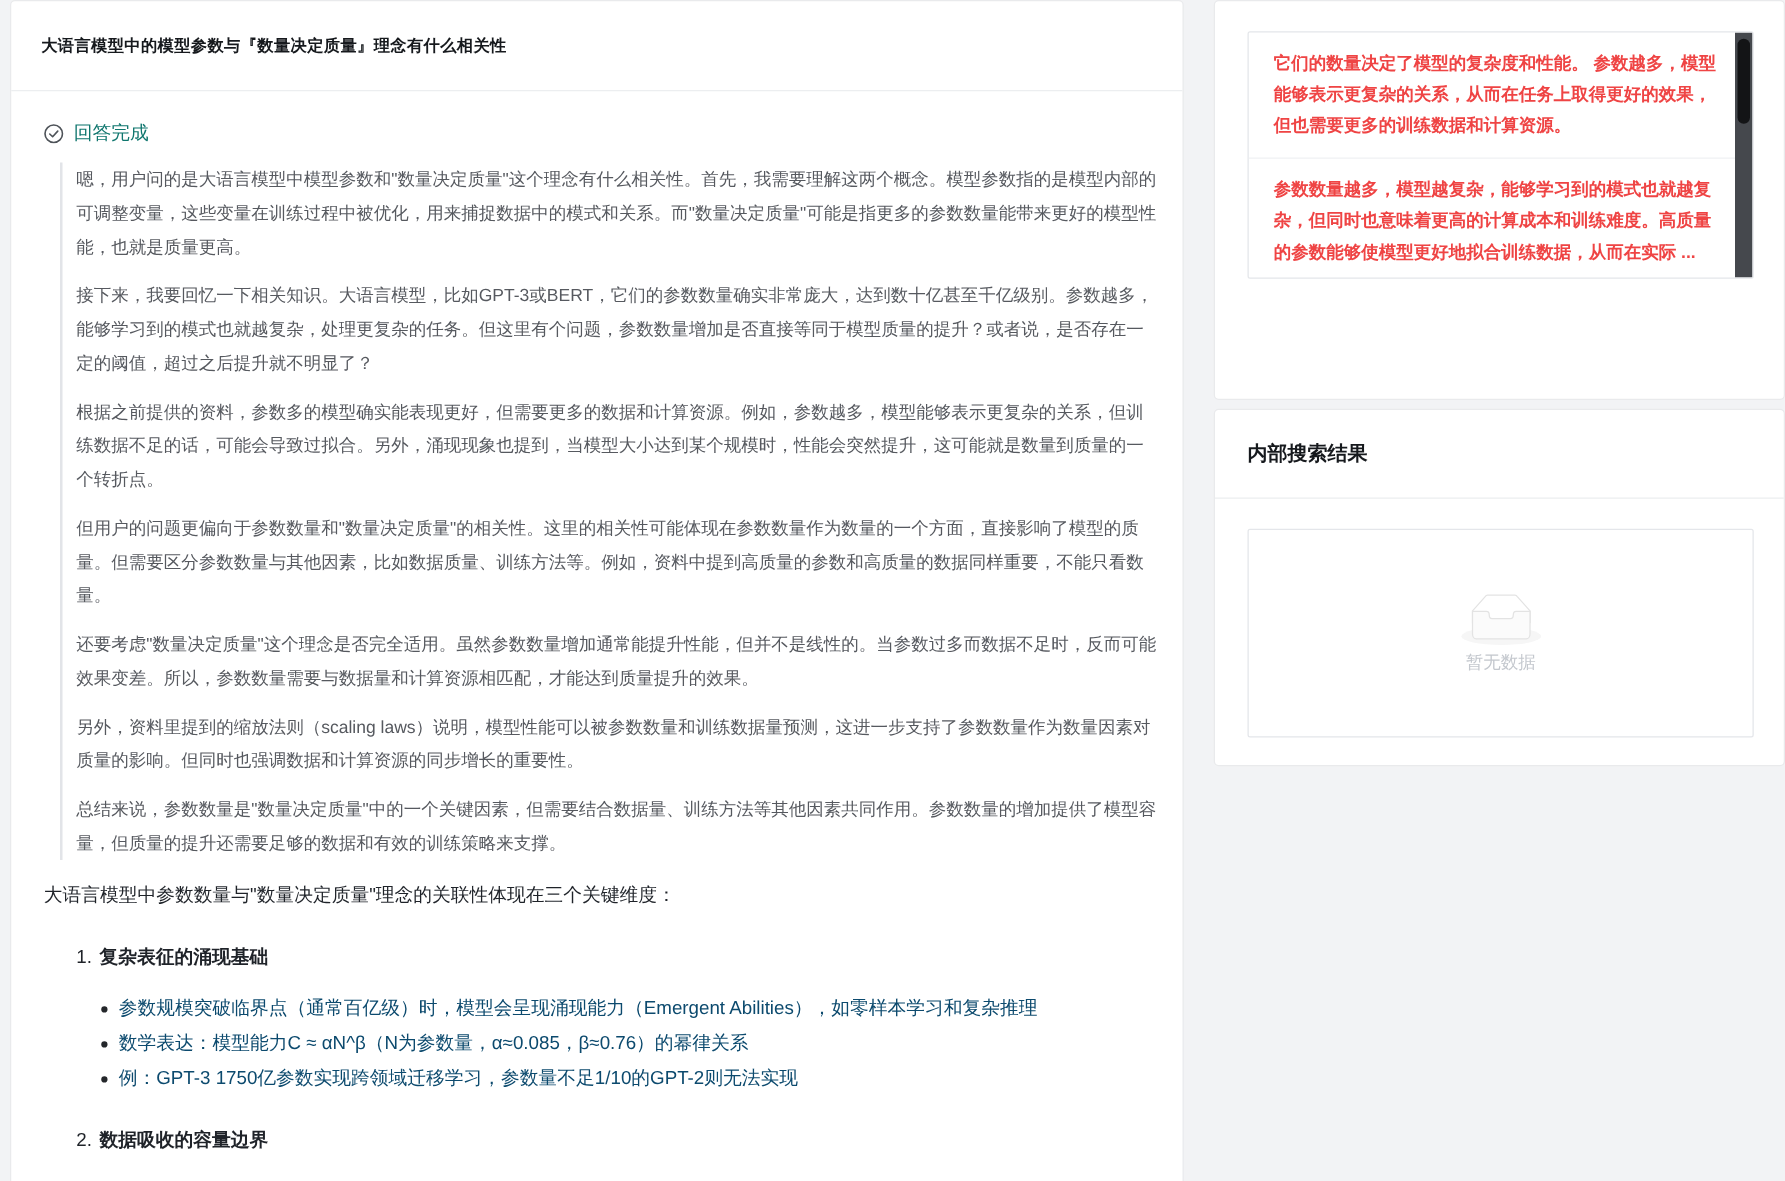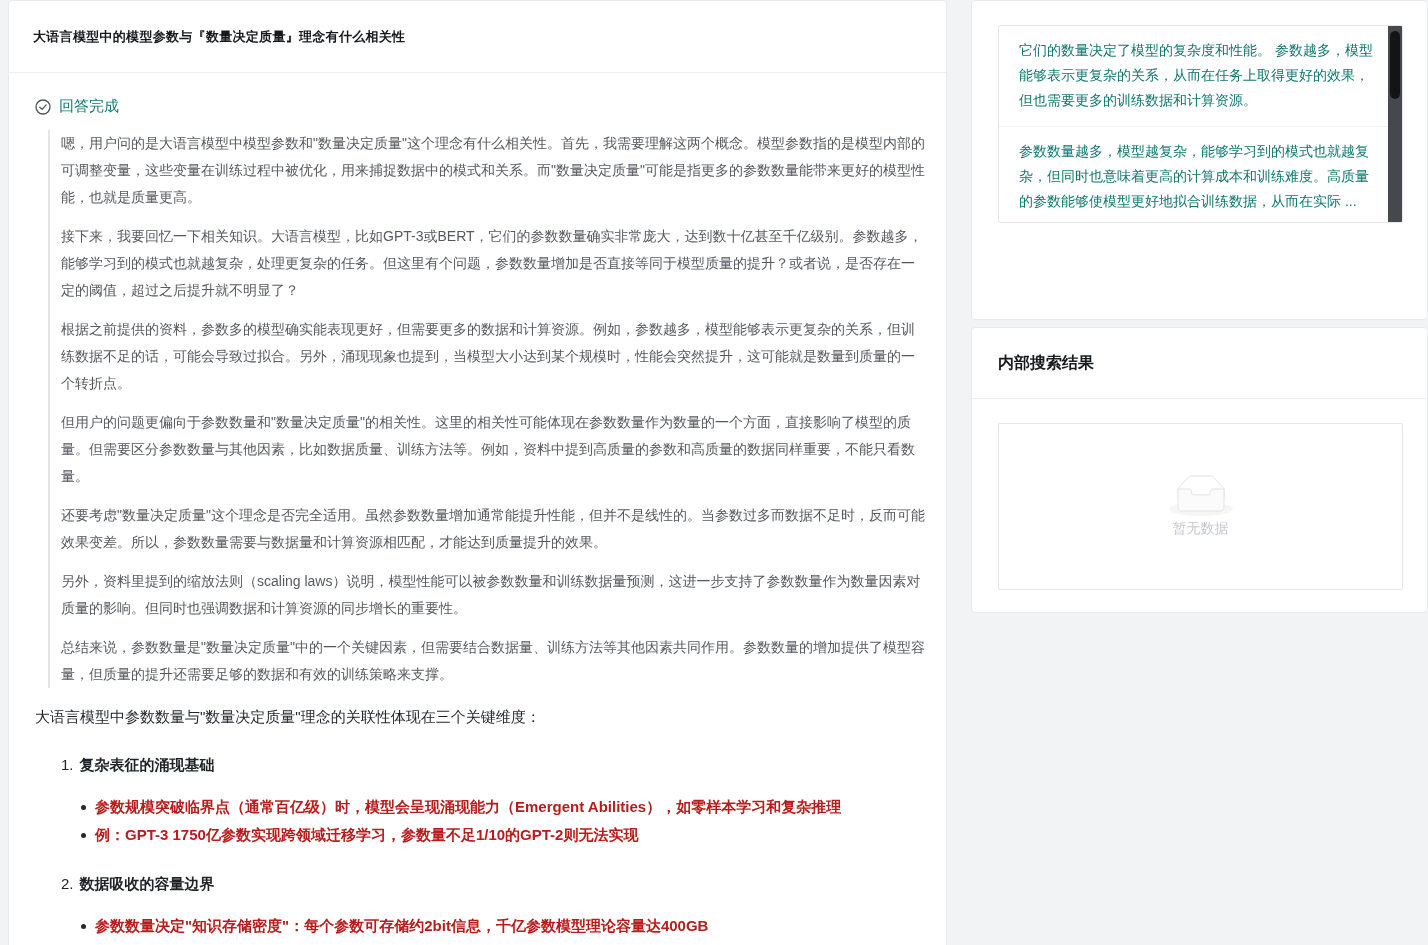--- a/index.html
+++ b/index.html
@@ -55,22 +55,21 @@
     margin: 26px 0 0 26px;
     font-size: 15px;
   }
   .section-heading .num { margin-right: 6px; }
   .section-heading .sec-title { font-weight: 700; text-align: right; }
   .bullets { margin: 18px 0 0 44px; list-style: none; }
   .bullets li {
     position: relative;
     padding-left: 16px;
     line-height: 28px;
-    color: #b91c1c;
-    font-weight: bold;
+    color: #0c4a6e;
   }
   .bullets li::before {
     content: "";
     position: absolute; left: 2px; top: 12px;
     width: 5px; height: 5px; border-radius: 50%;
     background: #24272b;
   }
 
   
   .right-card {
@@ -95,21 +94,21 @@
     margin: 24px 24px 0 26px;
     height: 198px;
     border: 1px solid #e4e6ea;
     border-radius: 2px;
     overflow: hidden;
     background: #fff;
   }
   .results-inner { height: 100%; overflow: hidden; padding-right: 14px; }
   .result-item {
     padding: 12px 6px 13px 20px;
-    font-size: 14px; line-height: 25px; color: #0f766e;
+    font-size: 14px; line-height: 25px; color: #ef4444; font-weight: bold;
   }
   .result-item + .result-item { border-top: 1px solid #f0f1f3; }
 
   .scrollbar-track {
     position: absolute; right: 0; top: 0; bottom: 0;
     width: 14px;
     background: #45484d;
   }
   .scrollbar-thumb {
     position: absolute; left: 2px; top: 5px;
@@ -163,20 +162,21 @@
       </div>
 
       <div class="answer">
         <p class="intro">大语言模型中参数数量与"数量决定质量"理念的关联性体现在三个关键维度：</p>
 
         <div class="section-heading">
           <span class="num">1.</span><span class="sec-title">复杂表征的涌现基础</span>
         </div>
         <ul class="bullets">
           <li>参数规模突破临界点（通常百亿级）时，模型会呈现涌现能力（Emergent Abilities），如零样本学习和复杂推理</li>
+          <li>数学表达：模型能力C ≈ αN^β（N为参数量，α≈0.085，β≈0.76）的幂律关系</li>
           <li>例：GPT-3 1750亿参数实现跨领域迁移学习，参数量不足1/10的GPT-2则无法实现</li>
         </ul>
 
         <div class="section-heading">
           <span class="num">2.</span><span class="sec-title">数据吸收的容量边界</span>
         </div>
         <ul class="bullets">
           <li>参数数量决定"知识存储密度"：每个参数可存储约2bit信息，千亿参数模型理论容量达400GB</li>
 
         </ul>

